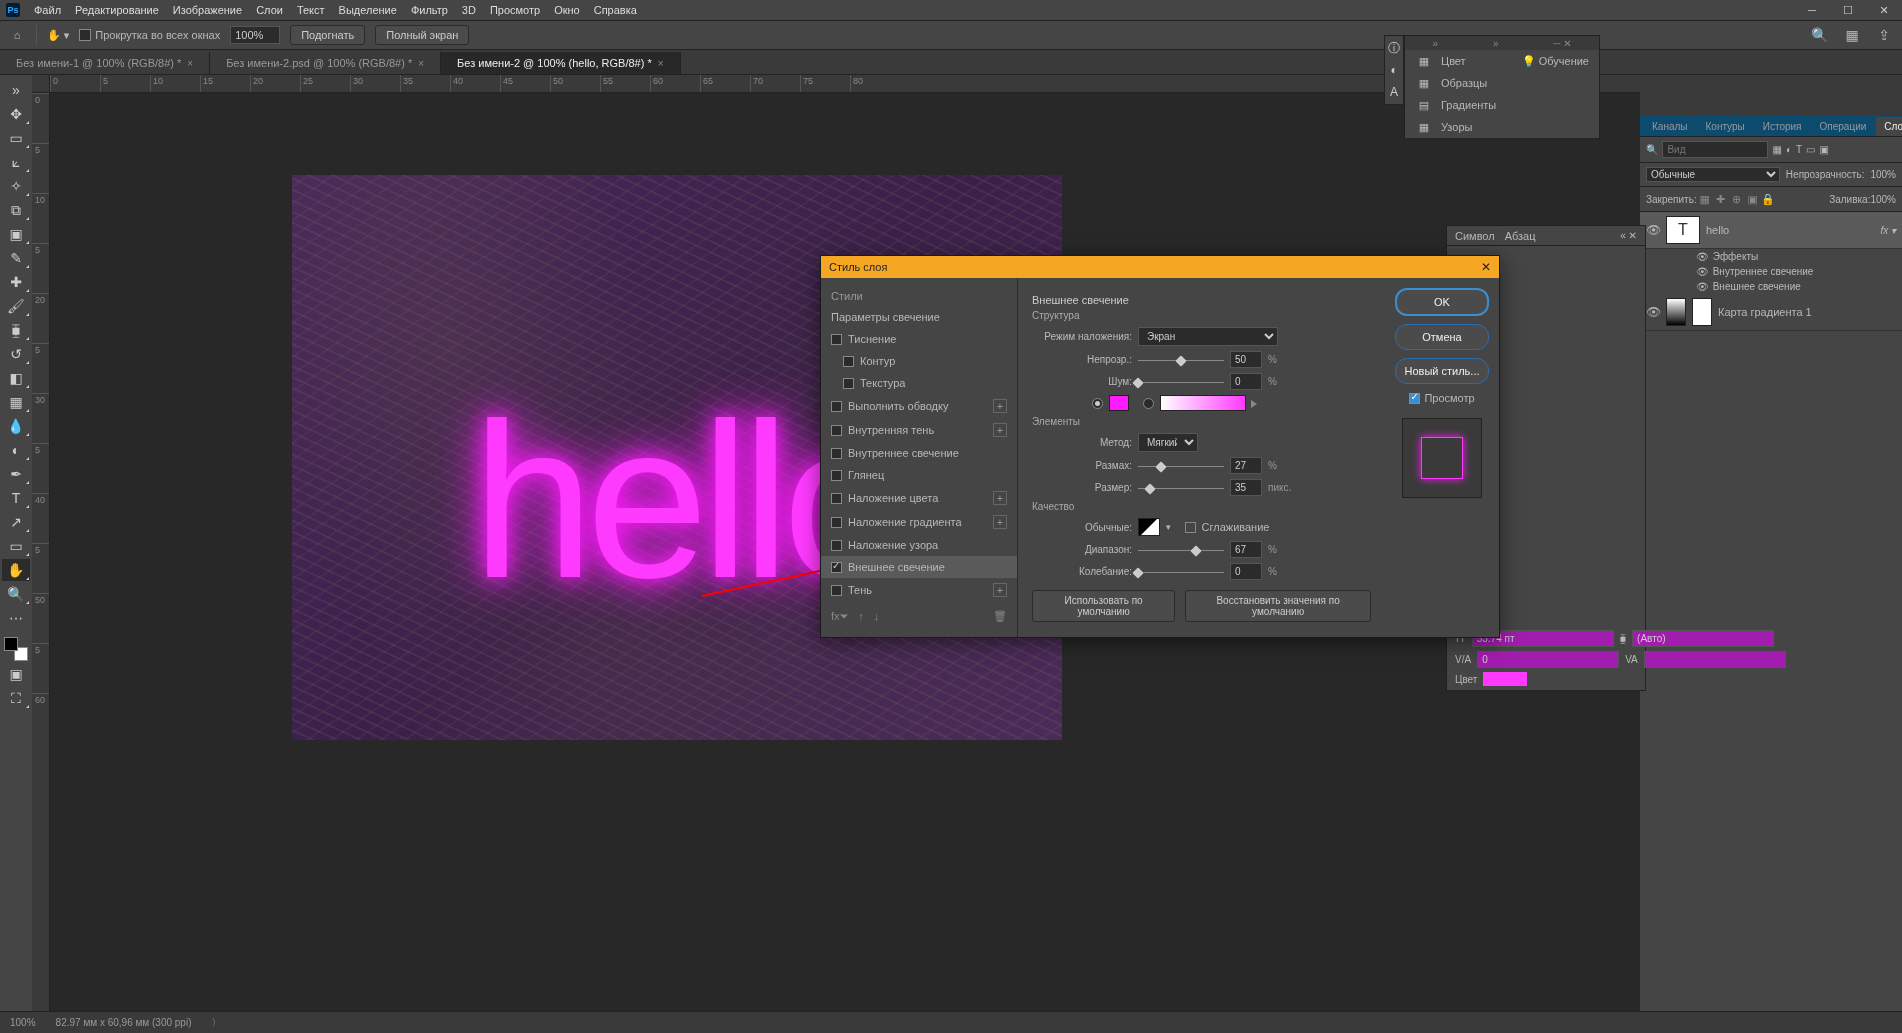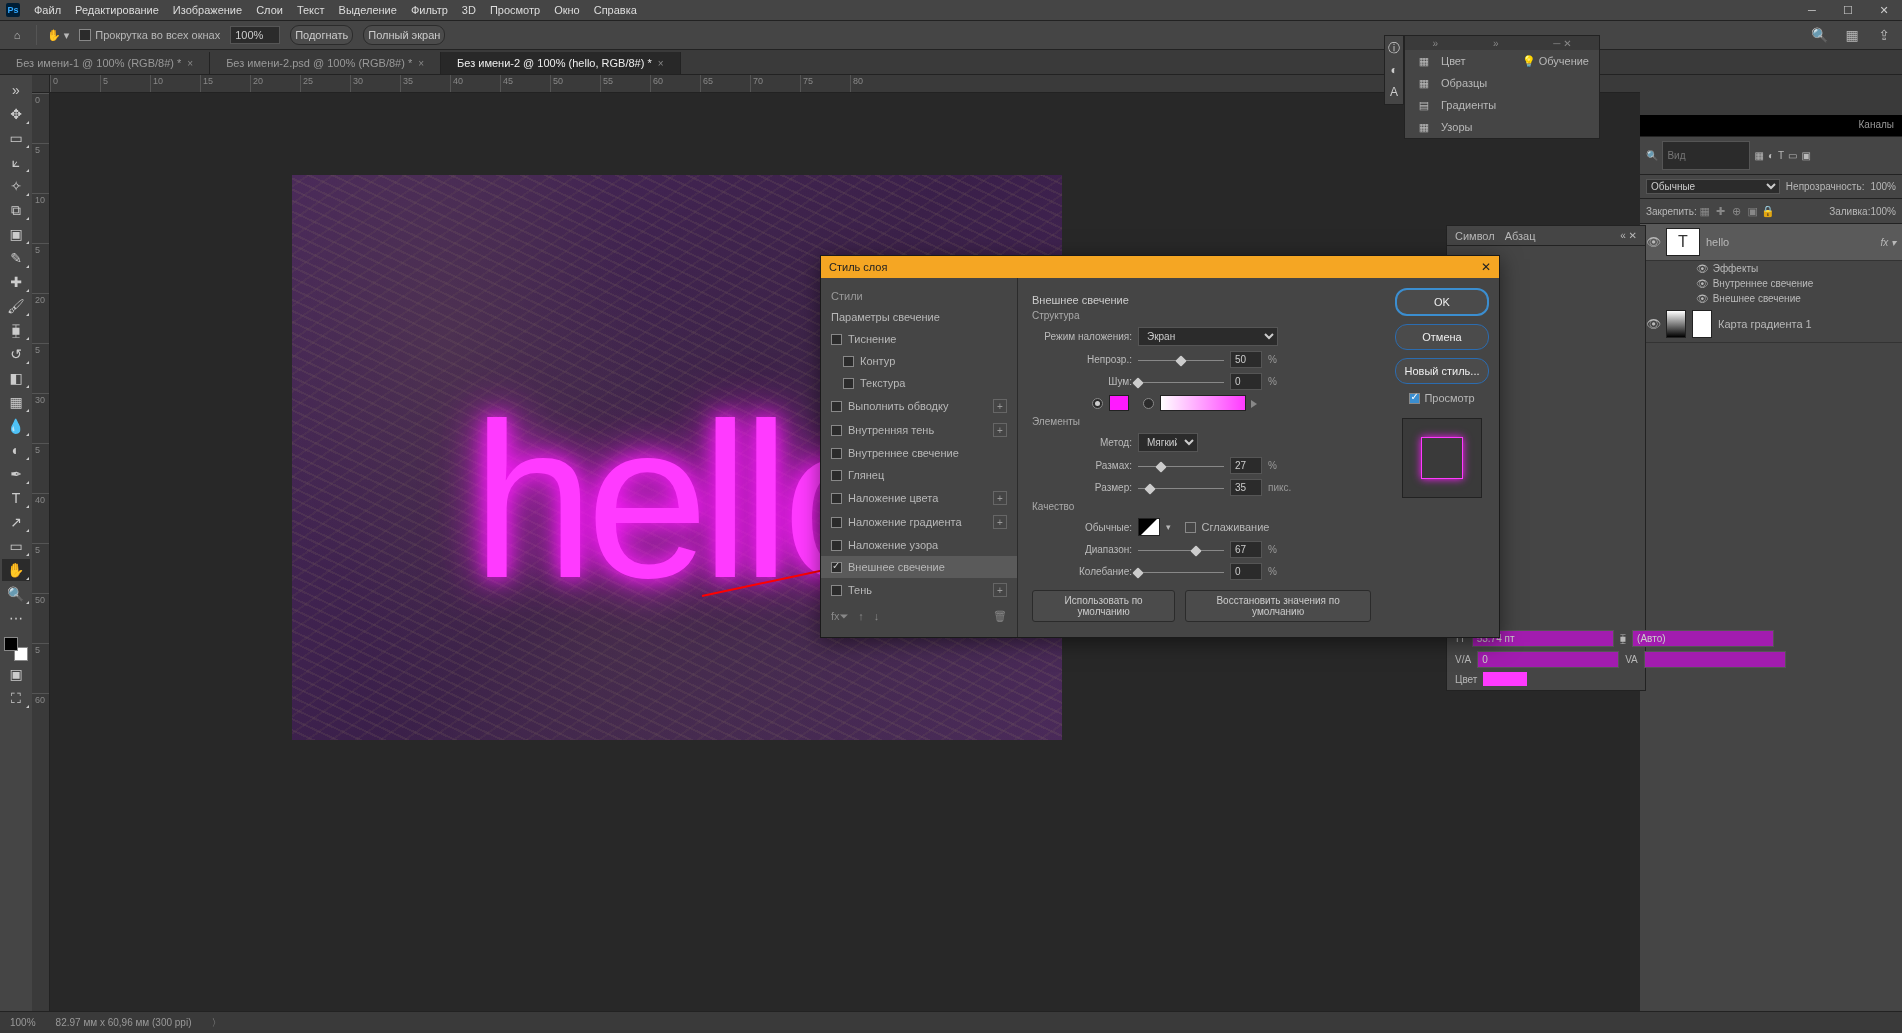--- a/index.html
+++ b/index.html
@@ -12,21 +12,21 @@
 .winbtns { position:absolute; right:0; top:0; height:20px; display:flex; }
 .winbtns div { width:36px; height:20px; display:flex; align-items:center; justify-content:center; color:#ccc; font-size:11px; }
 
 
 .optionsbar { height:30px; background:#454545; border-top:1px solid #222; border-bottom:1px solid #222; display:flex; align-items:center; padding:0 8px; gap:10px; font-size:11px; }
 .optionsbar .home-icon { width:18px; height:18px; display:flex; align-items:center; justify-content:center; }
 .optionsbar .sep { width:1px; height:20px; background:#555; }
 .optionsbar label { display:flex; align-items:center; gap:4px; }
 .optionsbar .cb { width:12px; height:12px; border:1px solid #888; background:#2b2b2b; }
 .optionsbar input.zoom { width:50px; background:#2b2b2b; border:1px solid #555; color:#ccc; padding:2px 4px; font-size:11px; }
-.optionsbar button { background:#4b4b4b; border:1px solid #2b2b2b; color:#ccc; padding:3px 4px; font-size:11px; border-radius:9px; }
+.optionsbar button { background:#4b4b4b; border:1px solid #2b2b2b; color:#ccc; padding:3px 10px; font-size:11px; border-radius:3px; }
 .optionsbar .right-icons { margin-left:auto; display:flex; gap:12px; align-items:center; }
 .optionsbar .right-icons div { width:20px; height:20px; display:flex; align-items:center; justify-content:center; font-size:14px; }
 
 
 .tabbar { height:25px; background:#3a3a3a; display:flex; align-items:flex-end; border-bottom:1px solid #222; }
 .tab { padding:5px 16px; font-size:11px; color:#999; border-right:1px solid #222; display:flex; align-items:center; gap:6px; }
 .tab.active { background:#282828; color:#eee; }
 .tab .close { font-size:10px; color:#888; }
 
 
@@ -74,25 +74,25 @@
 
 .charpanel { position:absolute; top:225px; right:256px; width:200px; background:#454545; border:1px solid #222; z-index:4; }
 .charpanel .phdr { height:20px; display:flex; align-items:center; gap:10px; padding:0 8px; font-size:11px; border-bottom:1px solid #222; }
 .charpanel .phdr .collapse { margin-left:auto; font-size:10px;}
 .charpanel .body { padding:4px 8px; display:flex; flex-direction:column; gap:4px; font-size:10px;}
 .charpanel .r { display:flex; gap:6px; align-items:center; }
 .charpanel input, .charpanel select { background:#a21caf; border:1px solid #555; color:#ccc; font-size:10px; padding:2px 4px; flex:1; }
 .charpanel .sw { width:44px; height:14px; background:#ff3aff; }
 
 
-.panel-tabs { display:flex; background:#000000; border-bottom:1px solid #222; height:22px; align-items:flex-end; padding-left:4px; gap:2px; margin-top:40px;flex-direction:column;}
+.panel-tabs { display:flex; background:#0c4a6e; border-bottom:1px solid #222; height:22px; align-items:flex-end; padding-left:4px; gap:2px; margin-top:40px;}
 .panel-tabs .pt { padding:4px 8px; font-size:10px; color:#999; }
 .panel-tabs .pt.active { background:#454545; color:#eee; }
 .layer-opts { background:#454545; padding:4px 6px; display:flex; gap:4px; align-items:center; font-size:10px; border-bottom:1px solid #222;}
-.layer-opts input { background:#2b2b2b; border:1px solid #555; color:#888; width:88px; padding:8px 4px; font-size:10px;}
+.layer-opts input { background:#2b2b2b; border:1px solid #555; color:#888; width:106px; padding:2px 4px; font-size:10px;}
 .layer-opts2 { background:#454545; padding:4px 6px; display:flex; gap:6px; align-items:center; font-size:10px; border-bottom:1px solid #222;}
 .layer-opts2 select { background:#2b2b2b; border:1px solid #555; color:#ccc; font-size:10px; flex:1;}
 .layers-list { background:#454545; flex:1; }
 .layer { display:flex; align-items:center; padding:4px 6px; gap:6px; font-size:11px; border-bottom:1px solid #333;}
 .layer.sel { background:#5a5a5a; }
 .layer .eye { width:14px; font-size:12px;}
 .layer .thumb { width:34px; height:28px; background:#888; border:1px solid #222; display:flex; align-items:center; justify-content:center; font-size:16px; color:#333;}
 .layer .fx { margin-left:auto; font-size:10px; font-style:italic;}
 .layer-fx { padding:2px 6px 2px 56px; font-size:10px; color:#bbb; display:flex; align-items:center; gap:4px;}
 .lock-row { background:#454545; padding:4px 6px; display:flex; gap:0; align-items:center; font-size:10px; border-bottom:1px solid #222;}

